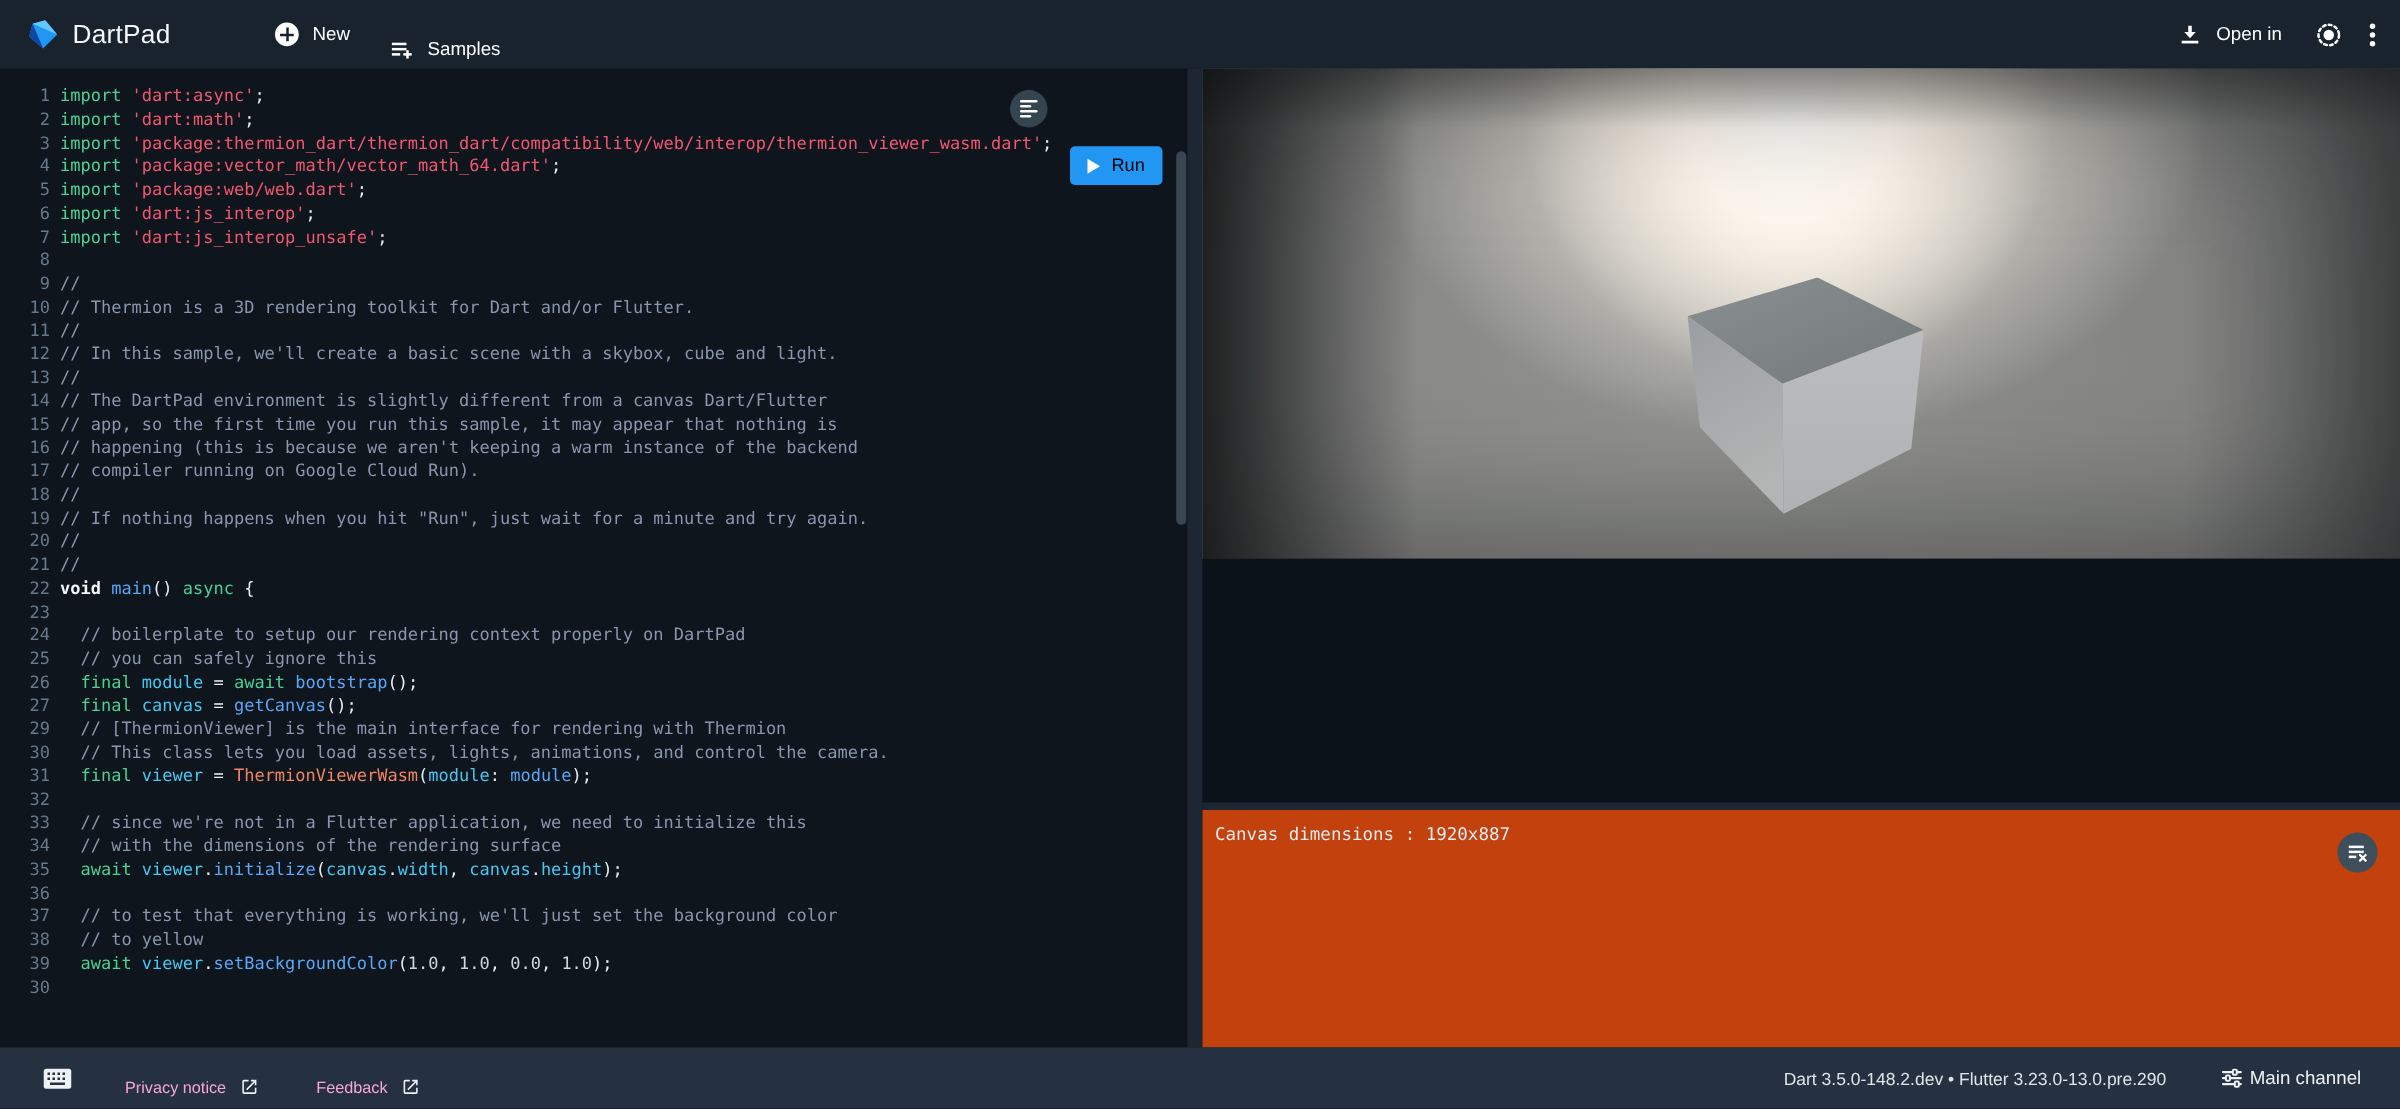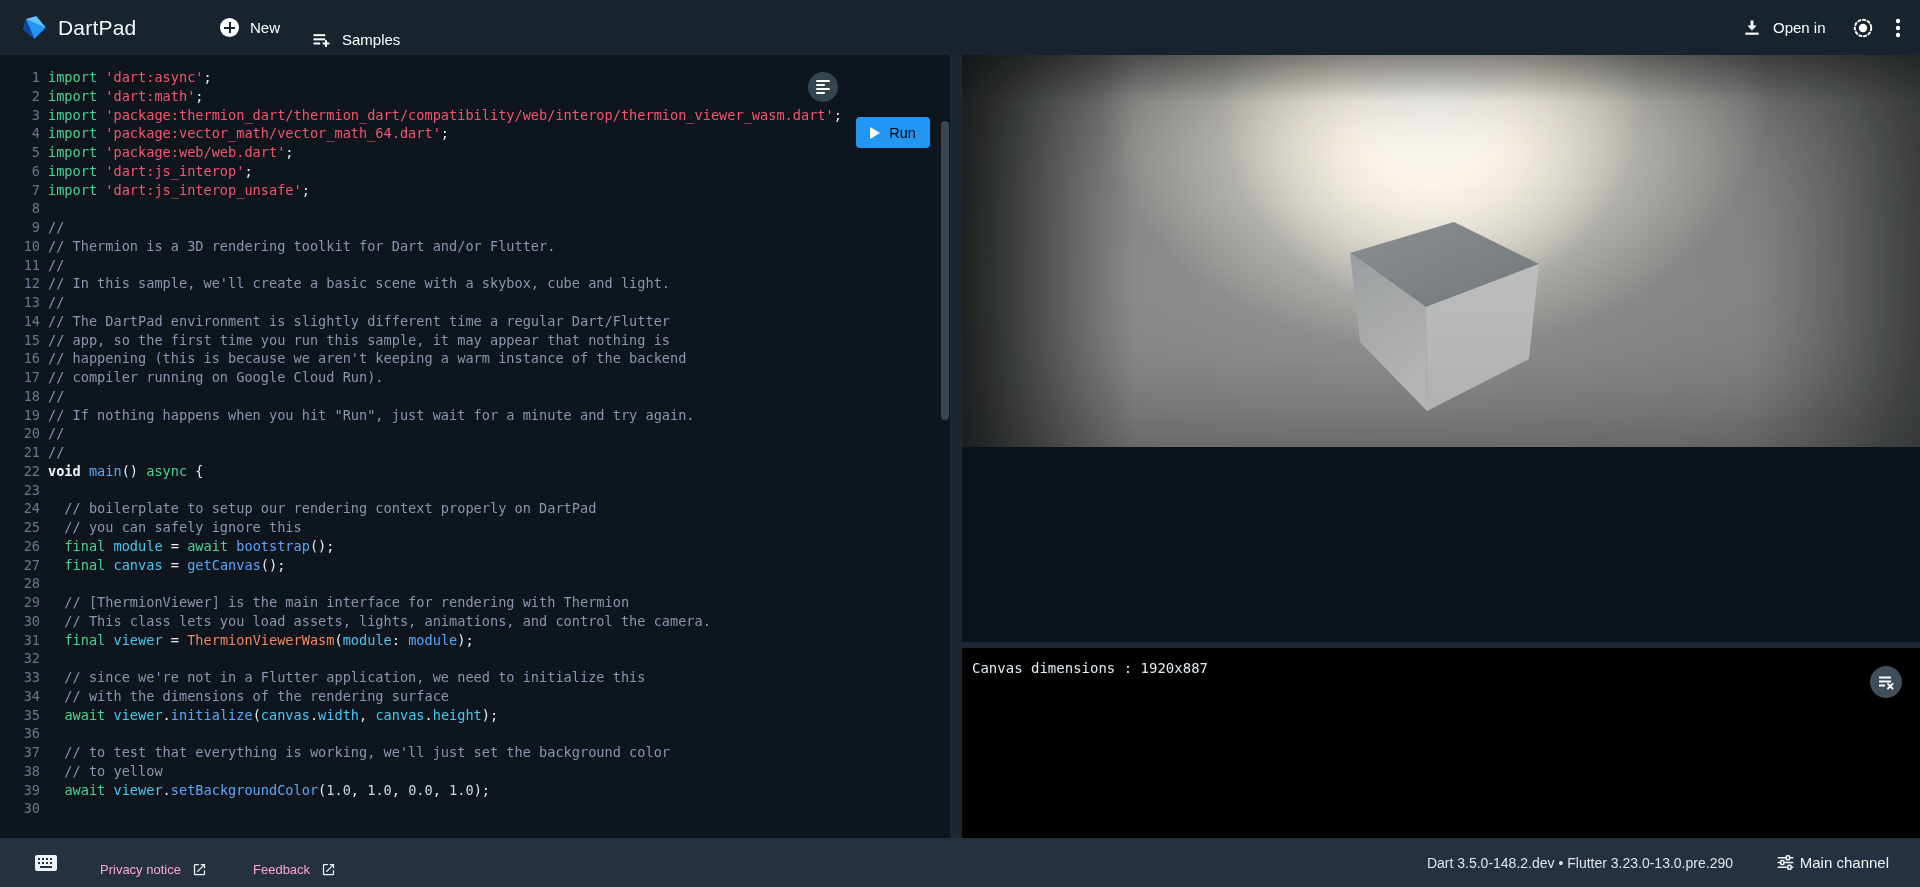--- a/index.html
+++ b/index.html
@@ -71,21 +71,21 @@
       radial-gradient(ellipse 430px 330px at 49% 10%, rgba(255,250,240,0.92) 0%, rgba(228,223,214,0.55) 48%, rgba(170,168,162,0) 78%),
       radial-gradient(ellipse 1150px 720px at 42% 60%, #939492 0%, #838482 35%, #636566 65%, #45484b 88%, #37393c 100%);
   }
   .scene::after{content:"";position:absolute;inset:0;
       background:linear-gradient(to right, rgba(8,10,12,0.75) 0%, rgba(8,10,12,0) 18%, rgba(8,10,12,0) 82%, rgba(8,10,12,0.35) 100%),
                  linear-gradient(to bottom, rgba(8,10,12,0.35) 0%, rgba(8,10,12,0) 12%);
       box-shadow:inset 0 0 110px 20px rgba(5,8,10,0.35);}
   .cube{position:absolute;left:388px;top:167px;z-index:2;}
   .rp-gap{position:absolute;left:962px;top:447px;width:958px;height:195px;background:#0b121a;}
 
-  .console{position:absolute;left:962px;top:648px;width:958px;height:190px;background:#000000;}
+  .console{position:absolute;left:962px;top:648px;width:958px;height:190px;background:#c2410c;}
   .console-text{position:absolute;left:10px;top:12px;font-family:"DejaVu Sans Mono",monospace;
                 font-size:14px;color:#e3eaf0;white-space:pre;}
   .clear-btn{position:absolute;left:908px;top:18px;width:32px;height:32px;border-radius:50%;
              background:#3e4e5a;border:none;cursor:pointer;display:flex;align-items:center;justify-content:center;}
 
   
   .footer{position:absolute;left:0;top:838px;width:1920px;height:49px;background:#253140;}
   .kbd-btn{position:absolute;left:28px;top:0;height:49px;display:flex;align-items:center;background:none;border:none;cursor:pointer;}
   .ftr-link{position:absolute;top:0;height:62px;display:flex;align-items:center;gap:11px;cursor:pointer;
             font-size:13px;font-weight:500;color:#f9a8d4;}
@@ -166,35 +166,34 @@
         <div class="code-line"><span class="ln">4</span><span class="lc"><span class="tok-kw">import</span><span class="tok-pl"> </span><span class="tok-str">'package:vector_math/vector_math_64.dart'</span><span class="tok-pl">;</span></span></div>
         <div class="code-line"><span class="ln">5</span><span class="lc"><span class="tok-kw">import</span><span class="tok-pl"> </span><span class="tok-str">'package:web/web.dart'</span><span class="tok-pl">;</span></span></div>
         <div class="code-line"><span class="ln">6</span><span class="lc"><span class="tok-kw">import</span><span class="tok-pl"> </span><span class="tok-str">'dart:js_interop'</span><span class="tok-pl">;</span></span></div>
         <div class="code-line"><span class="ln">7</span><span class="lc"><span class="tok-kw">import</span><span class="tok-pl"> </span><span class="tok-str">'dart:js_interop_unsafe'</span><span class="tok-pl">;</span></span></div>
         <div class="code-line"><span class="ln">8</span><span class="lc"></span></div>
         <div class="code-line"><span class="ln">9</span><span class="lc"><span class="tok-cmt">//</span></span></div>
         <div class="code-line"><span class="ln">10</span><span class="lc"><span class="tok-cmt">// Thermion is a 3D rendering toolkit for Dart and/or Flutter.</span></span></div>
         <div class="code-line"><span class="ln">11</span><span class="lc"><span class="tok-cmt">//</span></span></div>
         <div class="code-line"><span class="ln">12</span><span class="lc"><span class="tok-cmt">// In this sample, we'll create a basic scene with a skybox, cube and light.</span></span></div>
         <div class="code-line"><span class="ln">13</span><span class="lc"><span class="tok-cmt">//</span></span></div>
-        <div class="code-line"><span class="ln">14</span><span class="lc"><span class="tok-cmt">// The DartPad environment is slightly different time a regular Dart/Flutter</span></span></div>
+        <div class="code-line"><span class="ln">14</span><span class="lc"><span class="tok-cmt">// The DartPad environment is slightly different from a canvas Dart/Flutter</span></span></div>
         <div class="code-line"><span class="ln">15</span><span class="lc"><span class="tok-cmt">// app, so the first time you run this sample, it may appear that nothing is</span></span></div>
         <div class="code-line"><span class="ln">16</span><span class="lc"><span class="tok-cmt">// happening (this is because we aren't keeping a warm instance of the backend</span></span></div>
         <div class="code-line"><span class="ln">17</span><span class="lc"><span class="tok-cmt">// compiler running on Google Cloud Run).</span></span></div>
         <div class="code-line"><span class="ln">18</span><span class="lc"><span class="tok-cmt">//</span></span></div>
         <div class="code-line"><span class="ln">19</span><span class="lc"><span class="tok-cmt">// If nothing happens when you hit "Run", just wait for a minute and try again.</span></span></div>
         <div class="code-line"><span class="ln">20</span><span class="lc"><span class="tok-cmt">//</span></span></div>
         <div class="code-line"><span class="ln">21</span><span class="lc"><span class="tok-cmt">//</span></span></div>
         <div class="code-line"><span class="ln">22</span><span class="lc"><span class="tok-kwb">void</span><span class="tok-pl"> </span><span class="tok-fn">main</span><span class="tok-pl">() </span><span class="tok-kw">async</span><span class="tok-pl"> {</span></span></div>
         <div class="code-line"><span class="ln">23</span><span class="lc"></span></div>
         <div class="code-line"><span class="ln">24</span><span class="lc"><span class="tok-cmt">  // boilerplate to setup our rendering context properly on DartPad</span></span></div>
         <div class="code-line"><span class="ln">25</span><span class="lc"><span class="tok-cmt">  // you can safely ignore this</span></span></div>
         <div class="code-line"><span class="ln">26</span><span class="lc"><span class="tok-pl">  </span><span class="tok-kw">final</span><span class="tok-pl"> </span><span class="tok-var">module</span><span class="tok-pl"> = </span><span class="tok-kw">await</span><span class="tok-pl"> </span><span class="tok-fn">bootstrap</span><span class="tok-pl">();</span></span></div>
         <div class="code-line"><span class="ln">27</span><span class="lc"><span class="tok-pl">  </span><span class="tok-kw">final</span><span class="tok-pl"> </span><span class="tok-var">canvas</span><span class="tok-pl"> = </span><span class="tok-fn">getCanvas</span><span class="tok-pl">();</span></span></div>
-        <div class="code-line"><span class="ln">28</span><span class="lc"></span></div>
         <div class="code-line"><span class="ln">29</span><span class="lc"><span class="tok-cmt">  // [ThermionViewer] is the main interface for rendering with Thermion</span></span></div>
         <div class="code-line"><span class="ln">30</span><span class="lc"><span class="tok-cmt">  // This class lets you load assets, lights, animations, and control the camera.</span></span></div>
         <div class="code-line"><span class="ln">31</span><span class="lc"><span class="tok-pl">  </span><span class="tok-kw">final</span><span class="tok-pl"> </span><span class="tok-var">viewer</span><span class="tok-pl"> = </span><span class="tok-cls">ThermionViewerWasm</span><span class="tok-pl">(</span><span class="tok-var">module</span><span class="tok-pl">: </span><span class="tok-fn">module</span><span class="tok-pl">);</span></span></div>
         <div class="code-line"><span class="ln">32</span><span class="lc"></span></div>
         <div class="code-line"><span class="ln">33</span><span class="lc"><span class="tok-cmt">  // since we're not in a Flutter application, we need to initialize this</span></span></div>
         <div class="code-line"><span class="ln">34</span><span class="lc"><span class="tok-cmt">  // with the dimensions of the rendering surface</span></span></div>
         <div class="code-line"><span class="ln">35</span><span class="lc"><span class="tok-pl">  </span><span class="tok-kw">await</span><span class="tok-pl"> </span><span class="tok-var">viewer</span><span class="tok-pl">.</span><span class="tok-fn">initialize</span><span class="tok-pl">(</span><span class="tok-var">canvas</span><span class="tok-pl">.</span><span class="tok-var">width</span><span class="tok-pl">, </span><span class="tok-var">canvas</span><span class="tok-pl">.</span><span class="tok-var">height</span><span class="tok-pl">);</span></span></div>
         <div class="code-line"><span class="ln">36</span><span class="lc"></span></div>
         <div class="code-line"><span class="ln">37</span><span class="lc"><span class="tok-cmt">  // to test that everything is working, we'll just set the background color</span></span></div>
         <div class="code-line"><span class="ln">38</span><span class="lc"><span class="tok-cmt">  // to yellow</span></span></div>

